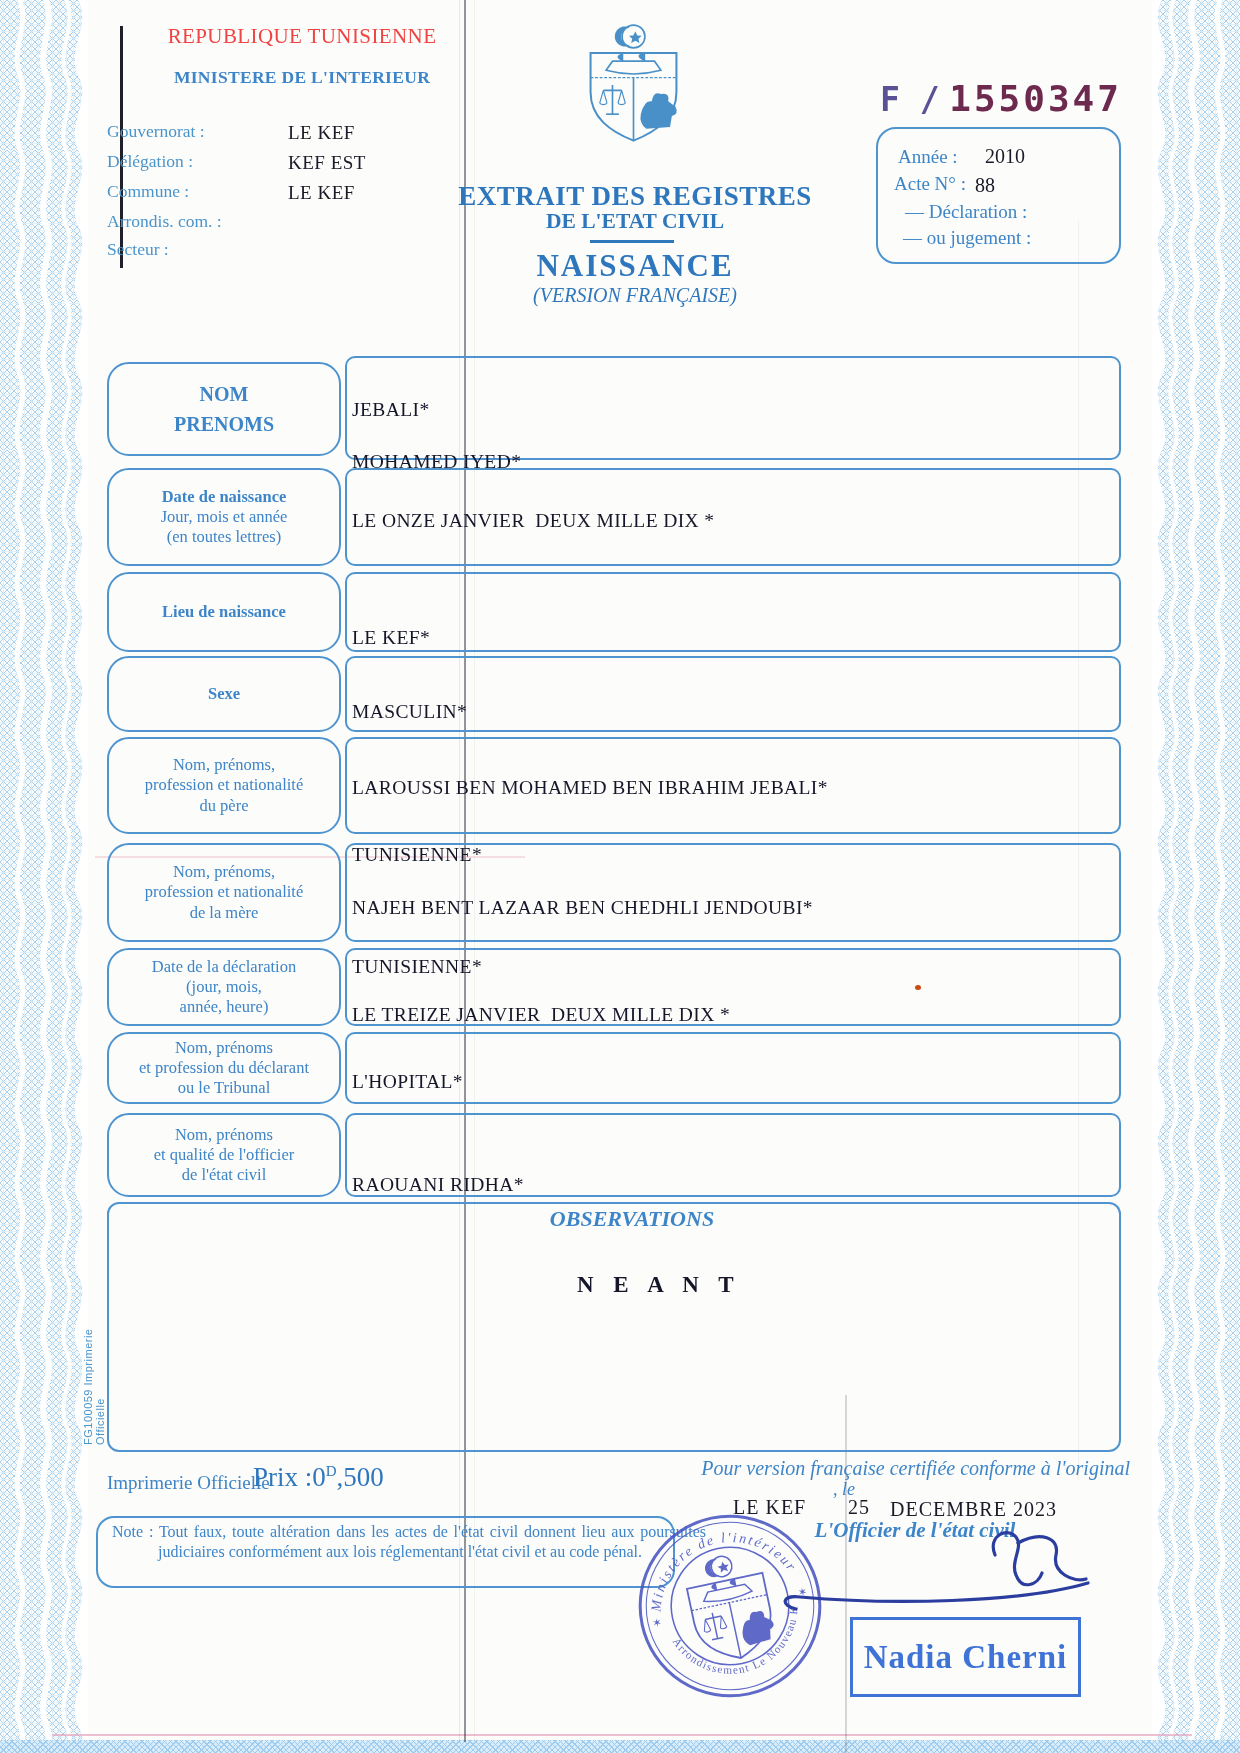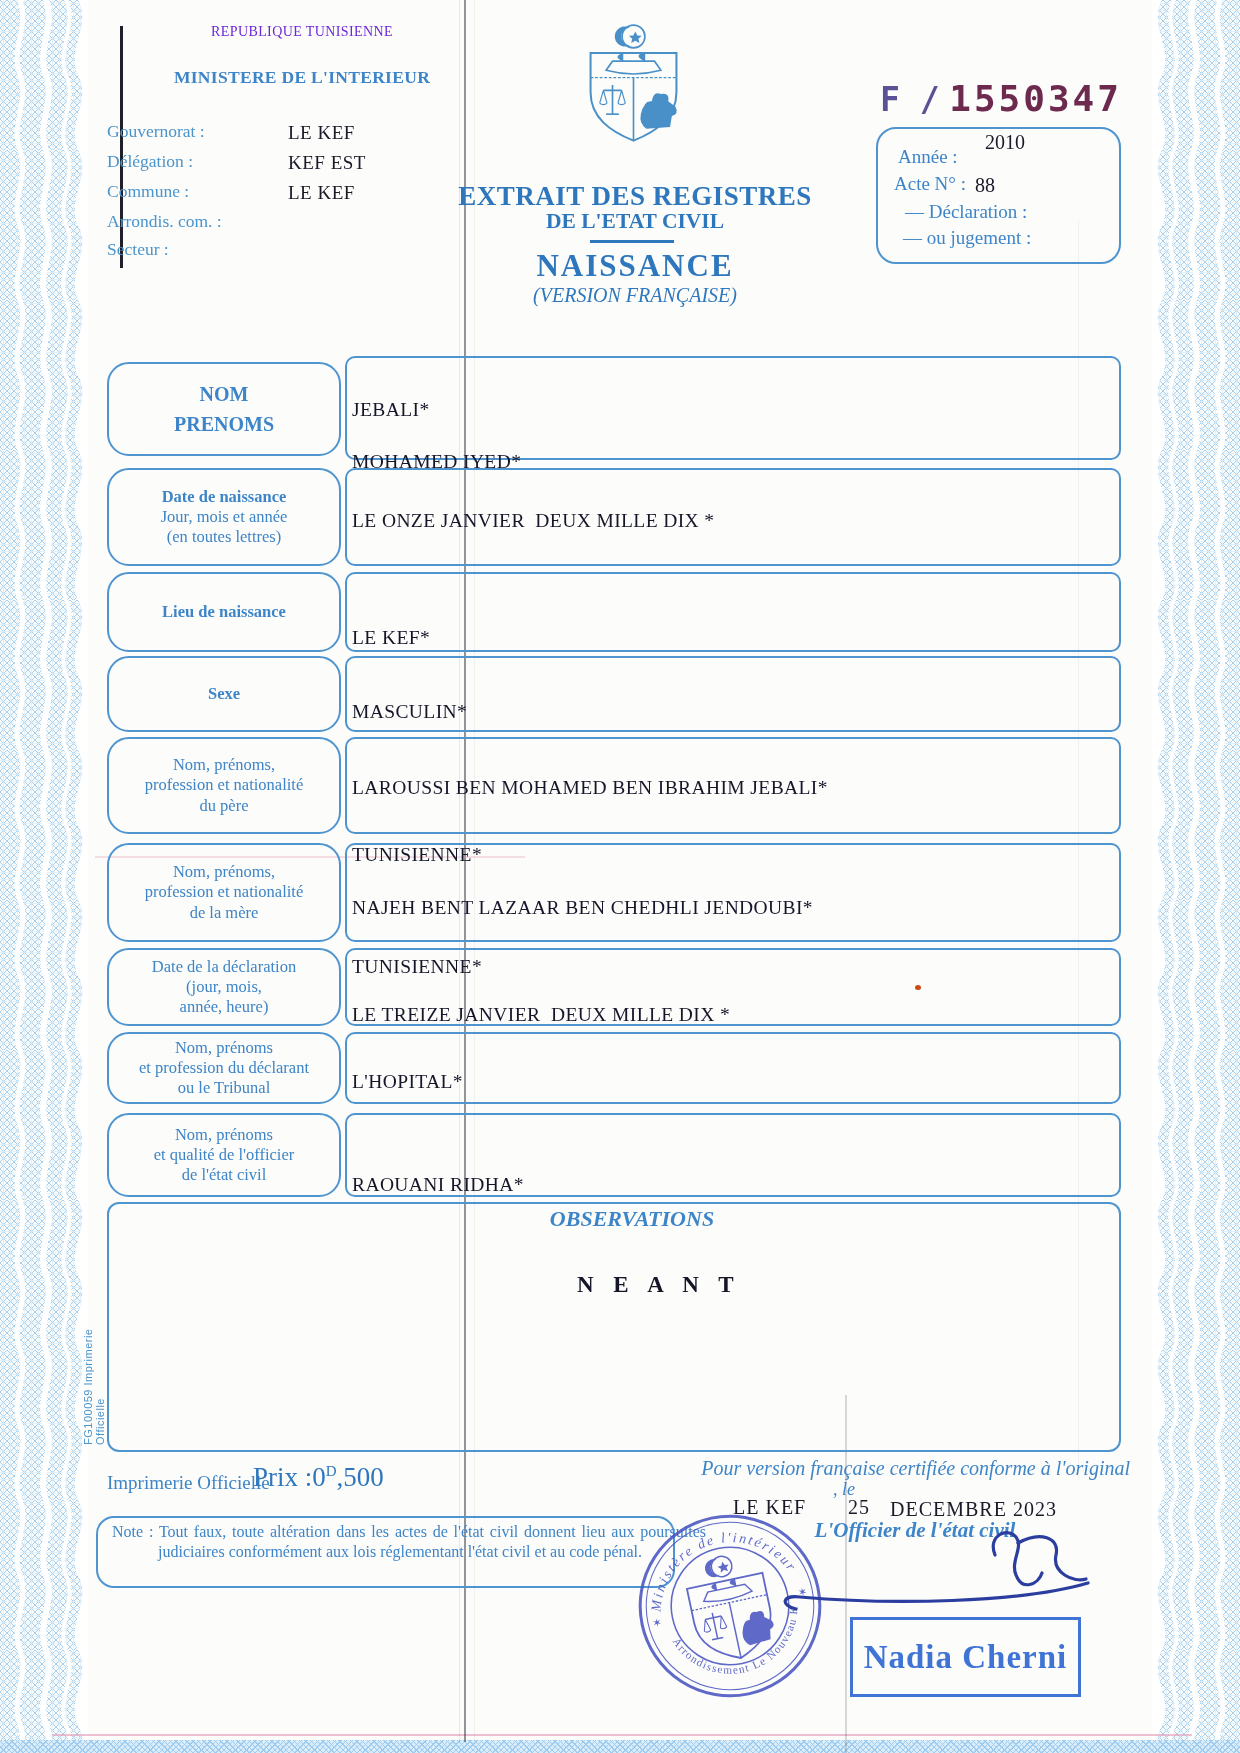--- a/index.html
+++ b/index.html
@@ -12,21 +12,21 @@
   .band.right{right:0;transform:scaleX(-1);}
   .botstrip{position:absolute;left:0;bottom:0;width:1240px;height:13px;
     background:
       repeating-linear-gradient(45deg,#9fccee 0 1px,transparent 1px 4px),
       repeating-linear-gradient(-45deg,#9fccee 0 1px,#d8ecfa 1px 4px);}
   .pinkline{position:absolute;left:52px;top:1734px;width:1140px;height:2px;background:#e39cb8;opacity:.65;}
   
   .fold{position:absolute;background:rgba(42,42,58,.5);}
   .streak{position:absolute;background:rgba(90,90,110,.12);}
   
-  .rep{font-size:14px;letter-spacing:.4px;color:#6d28d9;text-align:center;}
+  .rep{font-size:21px;letter-spacing:.4px;color:#ef4444;text-align:center;}
   .min{font-size:17.5px;font-weight:bold;color:#3d85c8;text-align:center;letter-spacing:.3px;margin-top:24px;}
   .adm-l{font-size:17.5px;color:#4a94cc;}
   .adm-v{font-size:19px;color:#1a1a28;letter-spacing:.5px;}
   .t1{font-size:27px;font-weight:bold;color:#2f77bd;text-align:center;letter-spacing:.5px;}
   .t2{font-size:21.5px;font-weight:600;color:#2f77bd;text-align:center;}
   .t3{font-size:31px;font-weight:bold;color:#2f77bd;text-align:center;letter-spacing:2px;}
   .t4{font-size:20px;font-style:italic;color:#2f77bd;text-align:center;}
   .underl{background:#2f77bd;height:2.5px;}
   .serial{font-family:"DejaVu Sans Mono",monospace;font-weight:600;}
   .serial .pfx{font-size:33px;color:#5a5296;}
@@ -145,21 +145,21 @@
   <div class="abs underl" style="left:590px;top:240px;width:84px;"></div>
   <div class="abs t3" style="left:405px;top:248px;width:460px;">NAISSANCE</div>
   <div class="abs t4" style="left:405px;top:284px;width:460px;">(VERSION FRANÇAISE)</div>
 
   <div class="abs serial" style="left:880px;top:78px;">
     <span class="pfx">F /</span>
     <span class="num">1550347</span>
   </div>
   <div class="abs actebox" style="left:876px;top:127px;width:241px;height:133px;"></div>
   <div class="abs acte-l" style="left:898px;top:146px;">Année :</div>
-  <div class="abs acte-v" style="left:985px;top:131px;">2010</div>
+  <div class="abs acte-v" style="left:985px;top:145px;">2010</div>
   <div class="abs acte-l" style="left:894px;top:173px;">Acte N° :</div>
   <div class="abs acte-v" style="left:975px;top:174px;">88</div>
   <div class="abs acte-l" style="left:905px;top:201px;">— Déclaration :</div>
   <div class="abs acte-l" style="left:903px;top:227px;">— ou jugement :</div>
 
   <div class="lblbox" style="top:362px;height:90px;">
     <span class="ln lb lbig">NOM</span>
     <span class="ln lb lbig">PRENOMS</span>
   </div>
   <div class="valbox" style="top:356px;height:100px;"></div>

